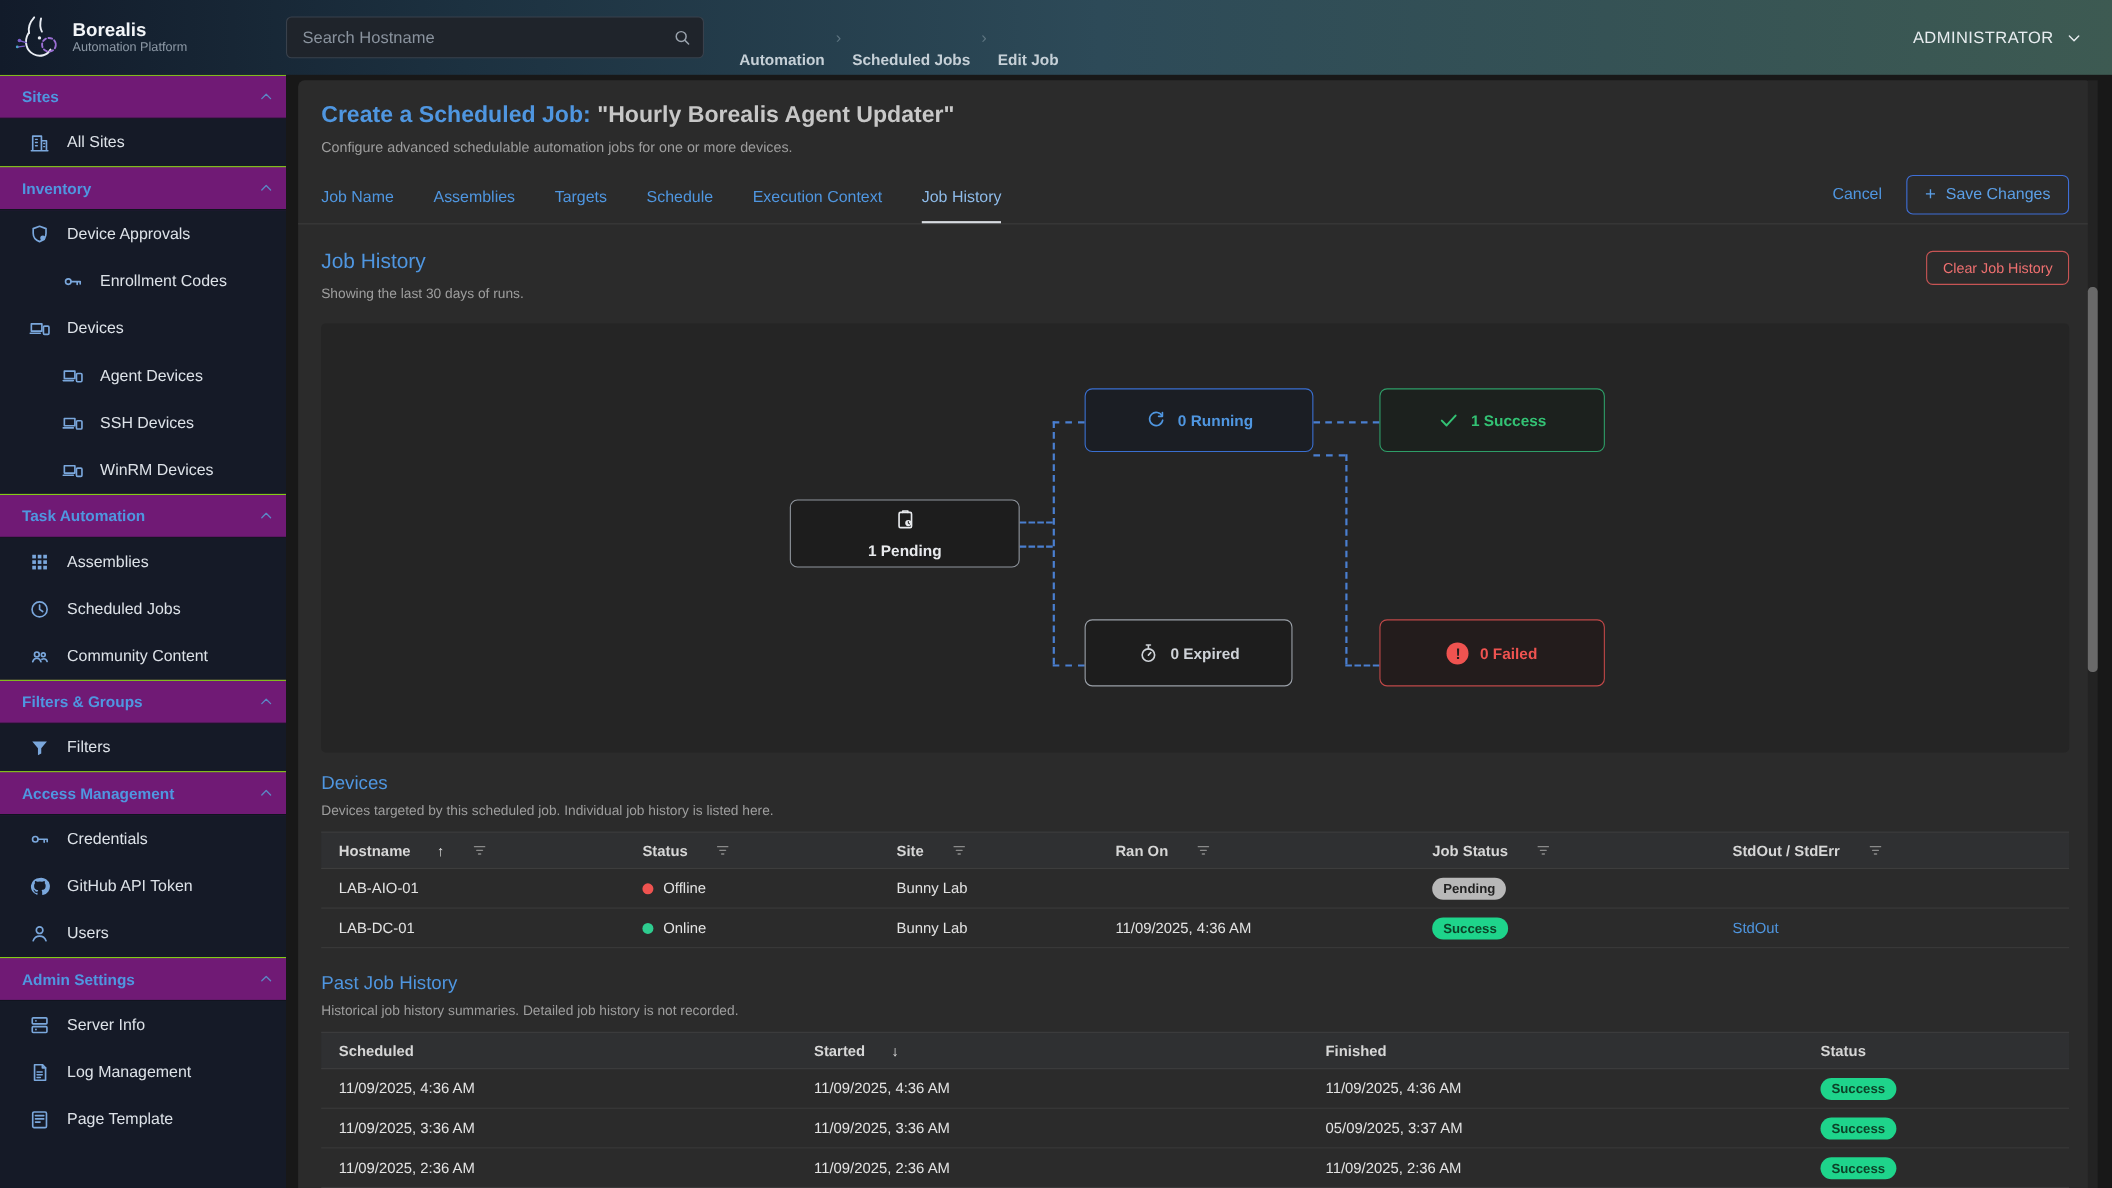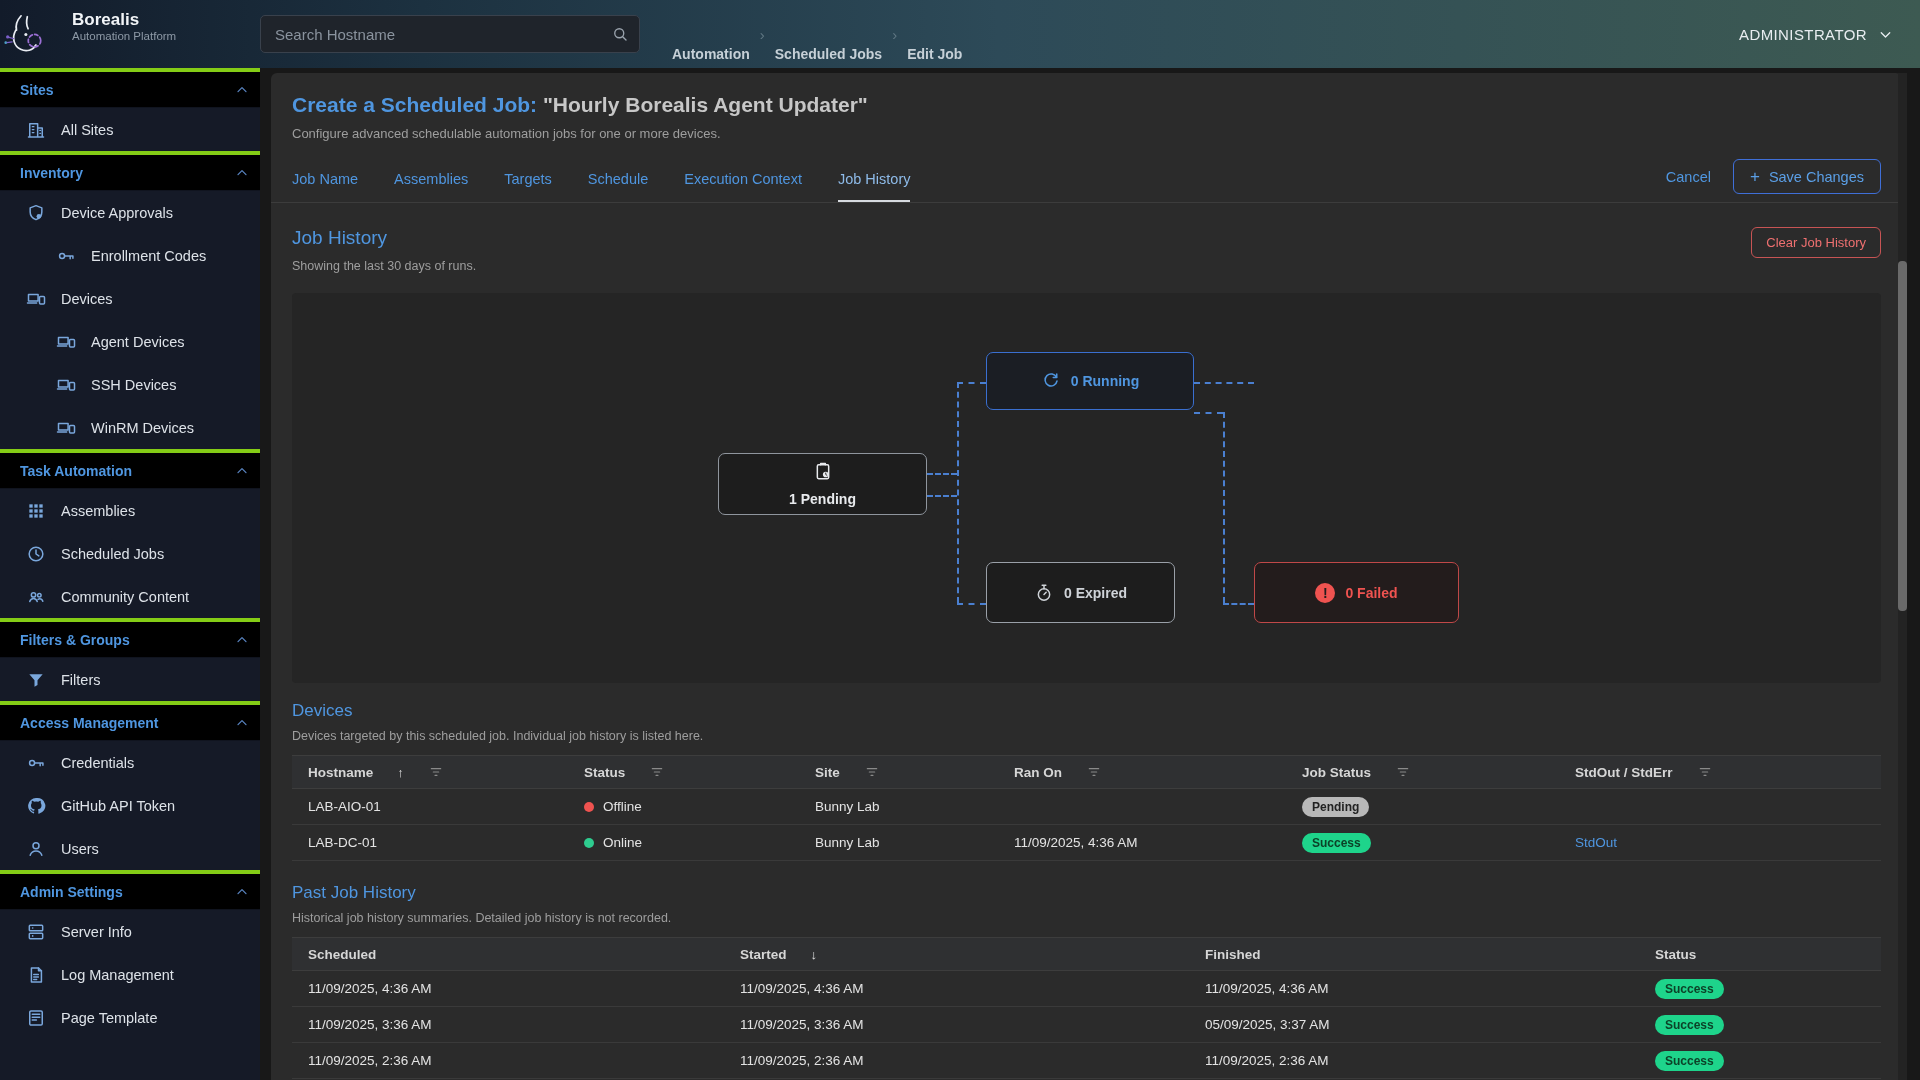--- a/index.html
+++ b/index.html
@@ -11,42 +11,42 @@
   }
   svg { display:block; }
   .stroke { fill:none; stroke:currentColor; stroke-width:1.8; stroke-linecap:round; stroke-linejoin:round; }
 
   
   .topbar {
     position:absolute; top:0; left:0; width:1920px; height:68px;
     background:linear-gradient(90deg,#121b2a 0%,#1c3140 22%,#2d4a58 52%,#3d5a52 100%);
     display:flex; align-items:center; z-index:5;
   }
-  .brand { width:260px; display:flex; align-items:flex-start; gap:26px; flex:0 0 auto; }
+  .brand { width:260px; display:flex; align-items:center; gap:10px; padding-left:10px; flex:0 0 auto; }
   .brand-name { color:#f2f5f8; font-size:17px; font-weight:bold; line-height:1.1; }
   .brand-sub { color:#8d99a6; font-size:11.5px; }
   .search-wrap {
     width:380px; height:38px; background:#1f242b; border:1px solid #39414c; border-radius:5px;
     display:flex; align-items:center; padding:0 10px 0 14px; flex:0 0 auto;
   }
   .search-wrap input {
     flex:1; background:transparent; border:none; outline:none; color:#cfd6dd; font-size:15px;
     font-family:"Liberation Sans",sans-serif;
   }
   .search-wrap input::placeholder { color:#8a939e; }
   .breadcrumbs { display:flex; align-items:center; margin-left:32px; gap:10px; }
   .crumb { color:#c6d0d7; font-size:14px; font-weight:600; cursor:pointer;margin-top:40px; }
   .crumb-sep { color:#5f7682; font-size:15px; }
   .user-menu { margin-left:auto; padding-right:26px; display:flex; align-items:center; gap:10px; color:#e8edf0; }
   .user-label { font-size:15px; letter-spacing:.4px; }
 
   
   .sidebar { position:absolute; top:68px; left:0; width:260px; height:1012px; background:#151a27; z-index:4; }
   .sb-header {
-    height:40px; background:#000000; border-top:4px solid #84cc16; border-bottom:1px solid #10141f;
+    height:40px; background:#701a75; border-top:1px solid #84cc16; border-bottom:1px solid #10141f;
     display:flex; align-items:center; justify-content:space-between; padding:0 10px 0 20px;
     color:#4f96e0; font-weight:bold; font-size:14px; cursor:pointer;
   }
   .sb-chev { width:16px; height:16px; color:#5b87c5; }
   .sb-item {
     height:43px; display:flex; align-items:center; gap:15px; padding-left:26px;
     color:#dde2e8; font-size:14.5px; cursor:pointer;
   }
   .sb-item.indent { padding-left:56px; }
   .sb-icon { width:20px; height:20px; color:#7aa7dc; flex:0 0 auto; }
@@ -410,20 +410,26 @@
         </svg>
         <span>1 Pending</span>
       </div>
       <div class="flow-box fb-running">
         <svg class="flow-ico stroke" viewBox="0 0 24 24">
           <path d="M18.6 7.6A7.2 7.2 0 1 0 19.2 12"></path>
             <path d="M18.9 3.6v4.2h-4.2"></path>
         </svg>
         <span>0 Running</span>
       </div>
+      <div class="flow-box fb-success">
+        <svg class="flow-ico stroke" style="stroke-width:2.2" viewBox="0 0 24 24">
+          <path d="M4.5 12.5l5.2 5.2L19.5 7"></path>
+        </svg>
+        <span>1 Success</span>
+      </div>
       <div class="flow-box fb-expired">
         <svg class="flow-ico stroke" viewBox="0 0 24 24">
           <circle cx="12" cy="13.8" r="6.8"></circle>
             <path d="M9.8 2.8h4.4M12 2.8v4.2M12 13.8l2.6-2.6"></path>
         </svg>
         <span>0 Expired</span>
       </div>
       <div class="flow-box fb-failed">
         <span class="excl"></span>
         <span>0 Failed</span>

